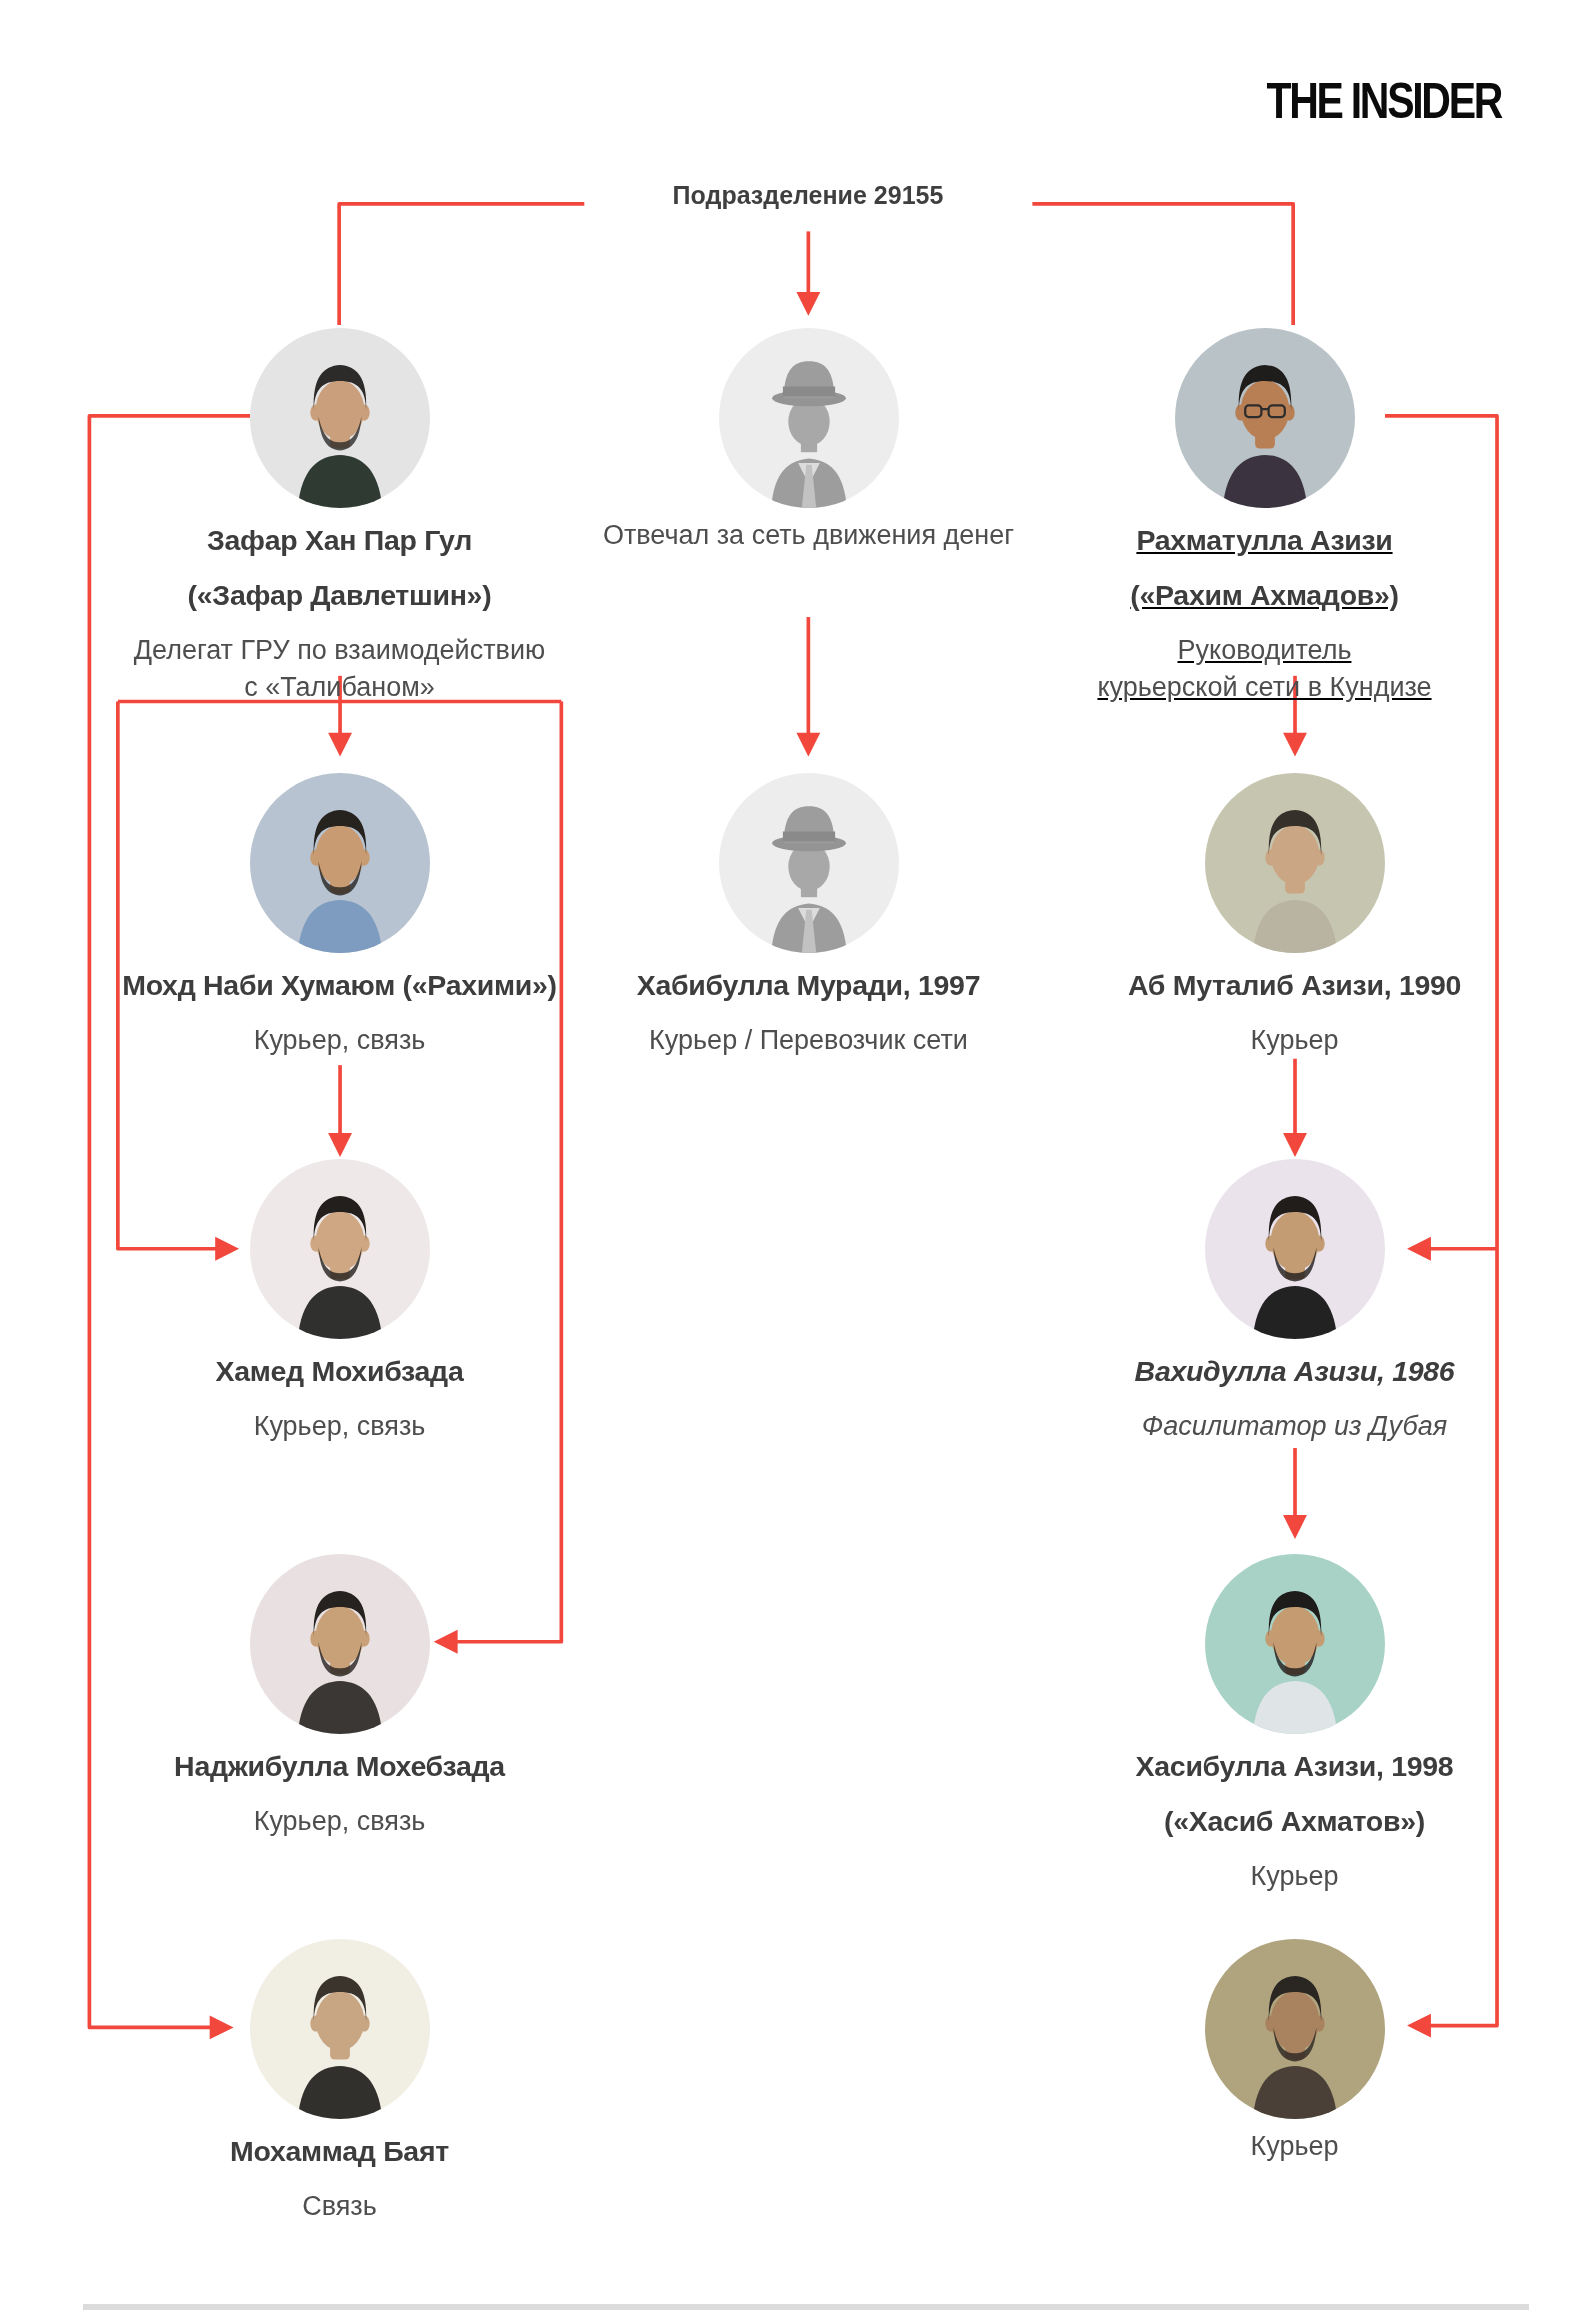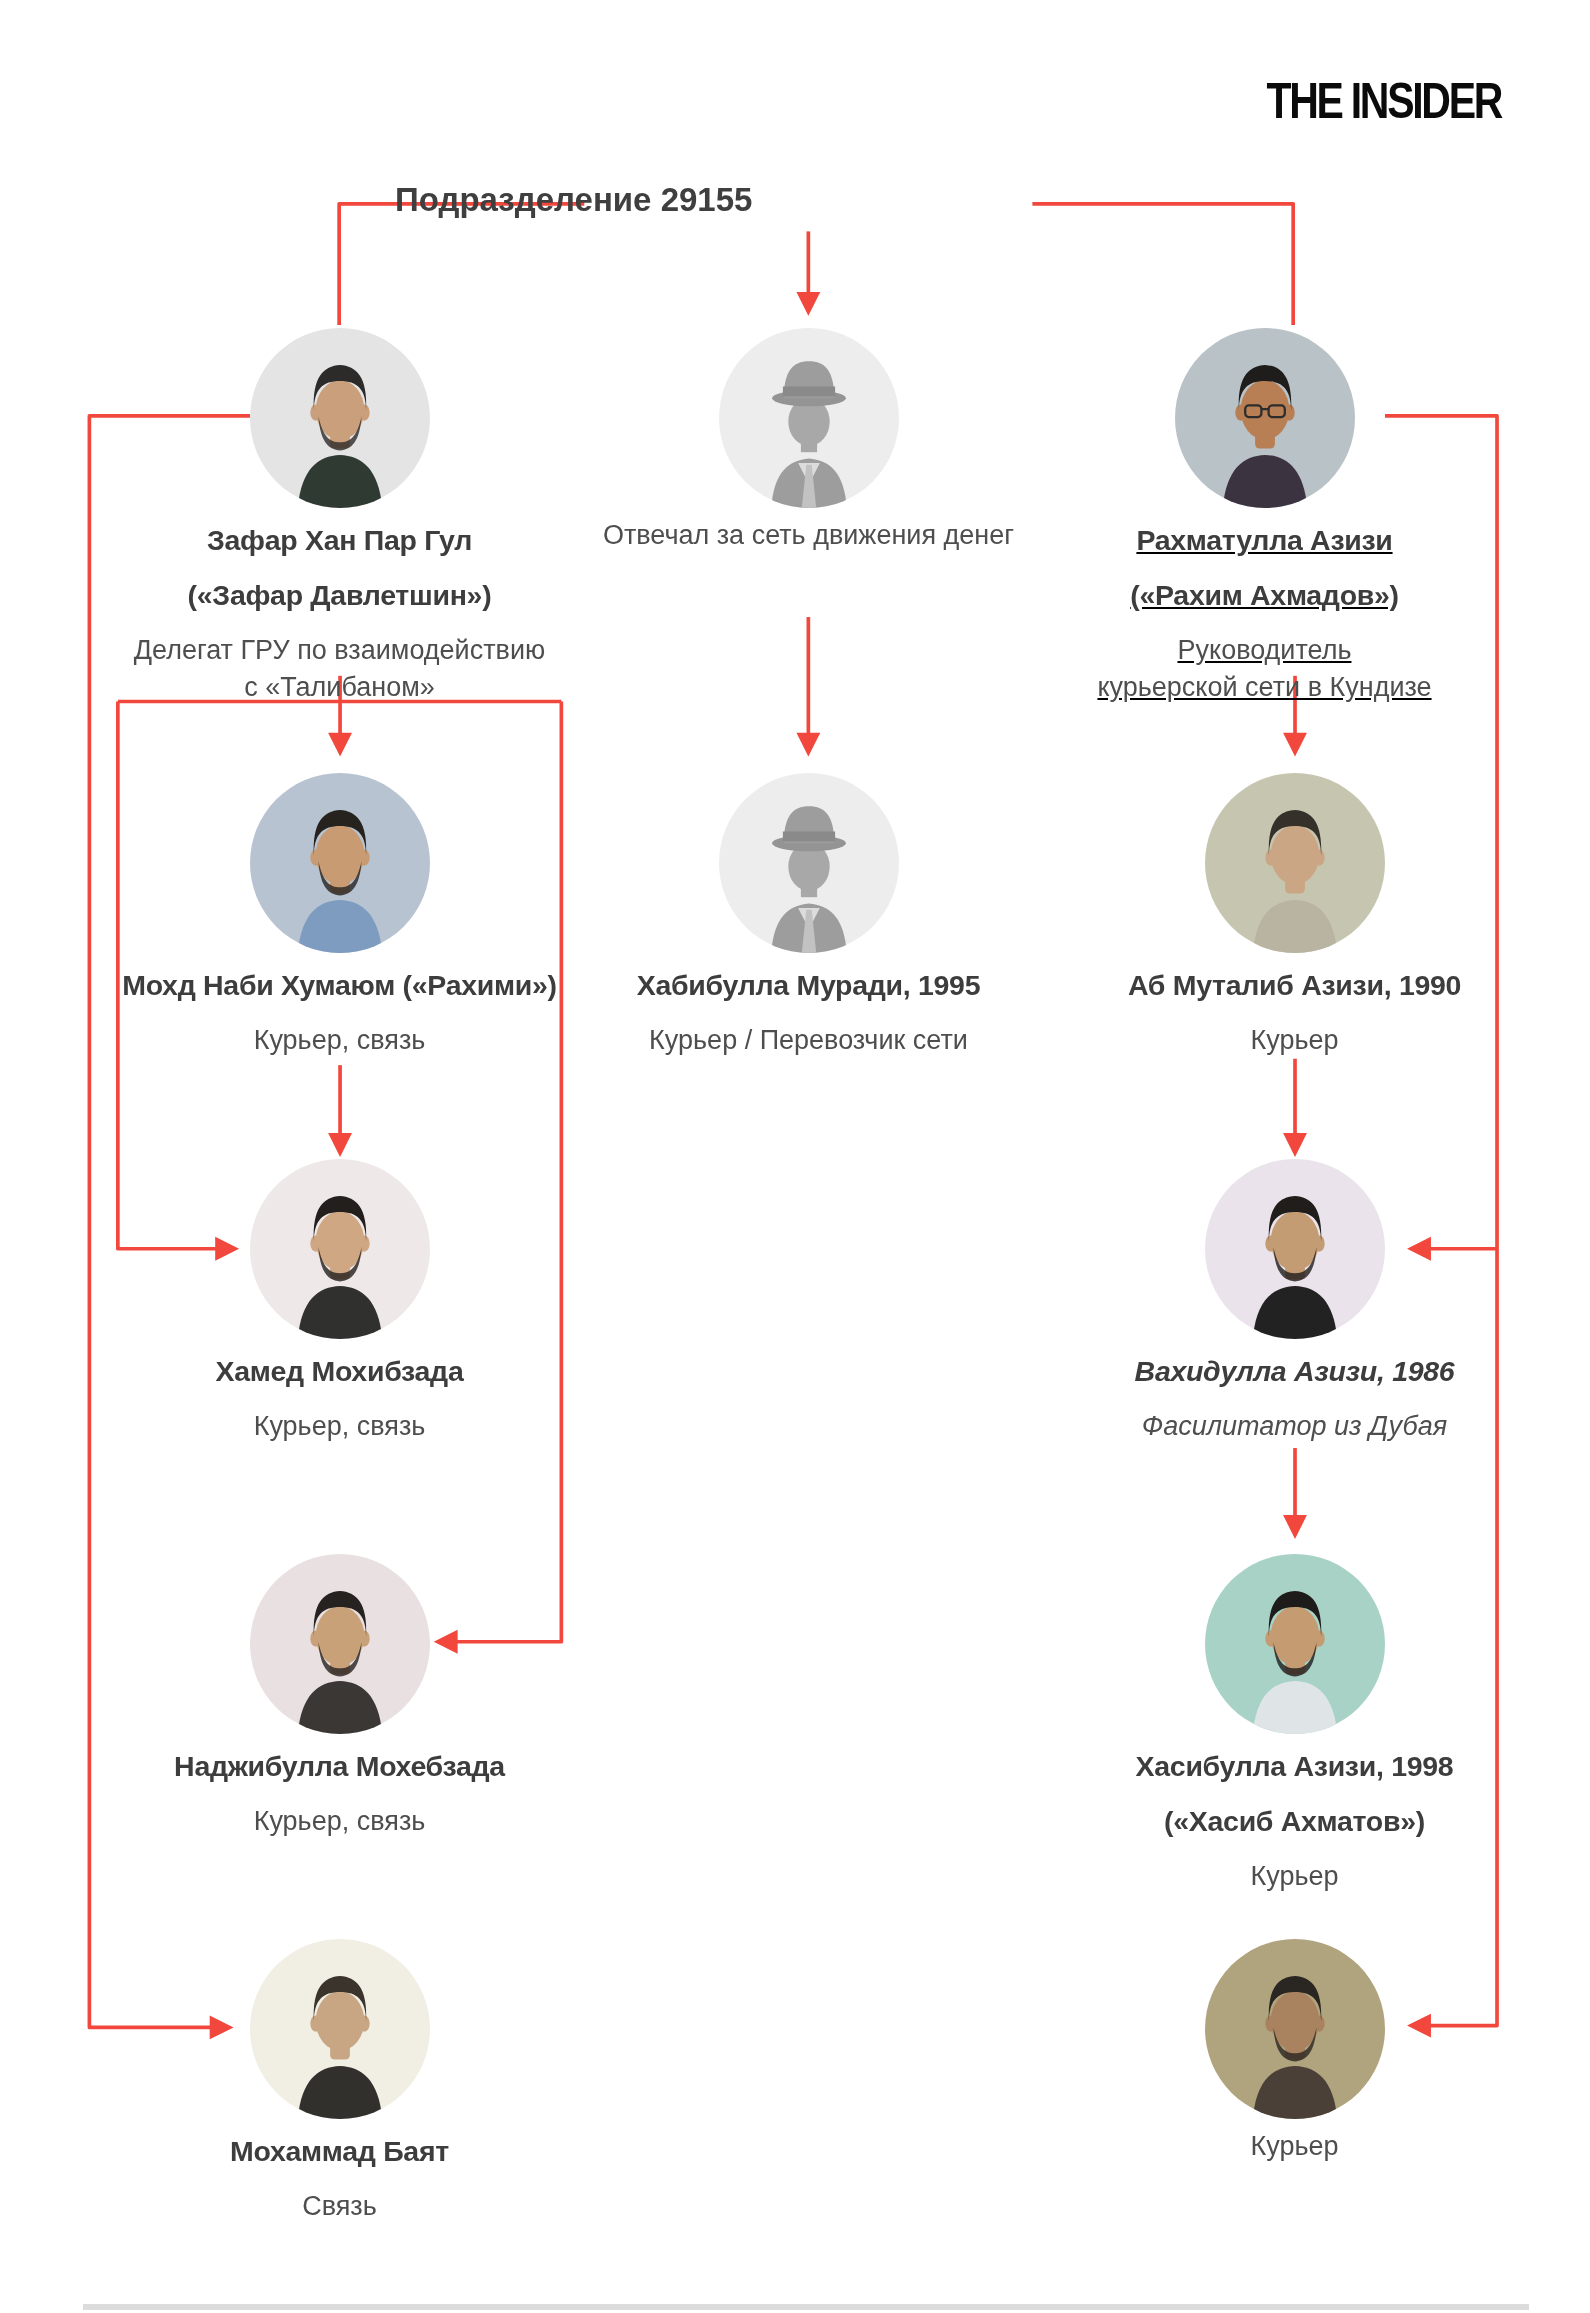--- a/index.html
+++ b/index.html
@@ -7,22 +7,22 @@
     width:1591px;height:2313px;position:relative;background:#ffffff;
     font-family:"Liberation Sans", sans-serif;overflow:hidden;
     --accent:#f2473c; --title-color:#3f3f3f; --name-color:#3d3d3d; --role-color:#4e4e4e;
   }
   .logo{
     position:absolute;top:72px;left:1152px;width:349px;text-align:right;
     font-size:50px;font-weight:900;color:#0b0b0b;letter-spacing:-2.8px;
     transform:scaleX(0.82);transform-origin:right center;white-space:nowrap;
   }
   .title{
-    position:absolute;top:181px;left:395px;width:826px;text-align:left;
-    font-size:33px;font-weight:700;color:var(--title-color);letter-spacing:0px;white-space:nowrap;
+    position:absolute;top:181px;left:395px;width:826px;text-align:center;
+    font-size:25px;font-weight:700;color:var(--title-color);letter-spacing:0px;white-space:nowrap;
   }
   .connector-layer{position:absolute;left:0;top:0;width:1591px;height:2313px;}
   .connector-layer path.link{stroke:var(--accent);stroke-width:4;fill:none;stroke-linejoin:round;}
   .connector-layer .arrowhead{fill:var(--accent);}
   .node{position:absolute;width:459px;text-align:center;}
   .avatar{
     width:180px;height:180px;border-radius:50%;overflow:hidden;margin:0 auto;
   }
   .avatar svg{display:block;width:100%;height:100%;}
   .person-name{
@@ -142,21 +142,21 @@
     <path d="M58,200 C61,160 77,147 100,145 C123,147 139,160 142,200 Z" fill="#9d9d9d"></path>
     <path d="M88,150 L100,174 L112,150 Z" fill="#dcdcdc"></path>
     <path d="M97,152 L103,152 L108,200 L92,200 Z" fill="#c2c2c2"></path>
     <rect x="91" y="118" width="18" height="20" fill="#a8a8a8"></rect>
     <ellipse cx="100" cy="104" rx="23" ry="27" fill="#a8a8a8"></ellipse>
     <ellipse cx="100" cy="78" rx="41" ry="9" fill="#949494"></ellipse>
     <path d="M72,78 C72,48 82,37 100,37 C118,37 128,48 128,78 Z" fill="#9d9d9d"></path>
     <rect x="71" y="65" width="58" height="11" fill="#8a8a8a"></rect>
   </svg>
       </div>
-      <div class="person-name">Хабибулла Муради, 1995</div>
+      <div class="person-name">Хабибулла Муради, 1997</div>
       <div class="person-role">Курьер / Перевозчик сети</div>
     </div>
     <div class="node" style="left: 1065px; top: 773px;">
       <div class="avatar">
         <svg viewBox="0 0 200 200" xmlns="http://www.w3.org/2000/svg">
     <rect width="200" height="200" fill="#c6c6b0"></rect>
     <path d="M53,200 C57,156 76,142 100,141 C124,142 143,156 147,200 Z" fill="#b9b4a2"></path>
     <rect x="89" y="108" width="22" height="26" rx="5" fill="#cba684"></rect>
     <ellipse cx="73" cy="94" rx="6" ry="9" fill="#cba684"></ellipse>
     <ellipse cx="127" cy="94" rx="6" ry="9" fill="#cba684"></ellipse>

